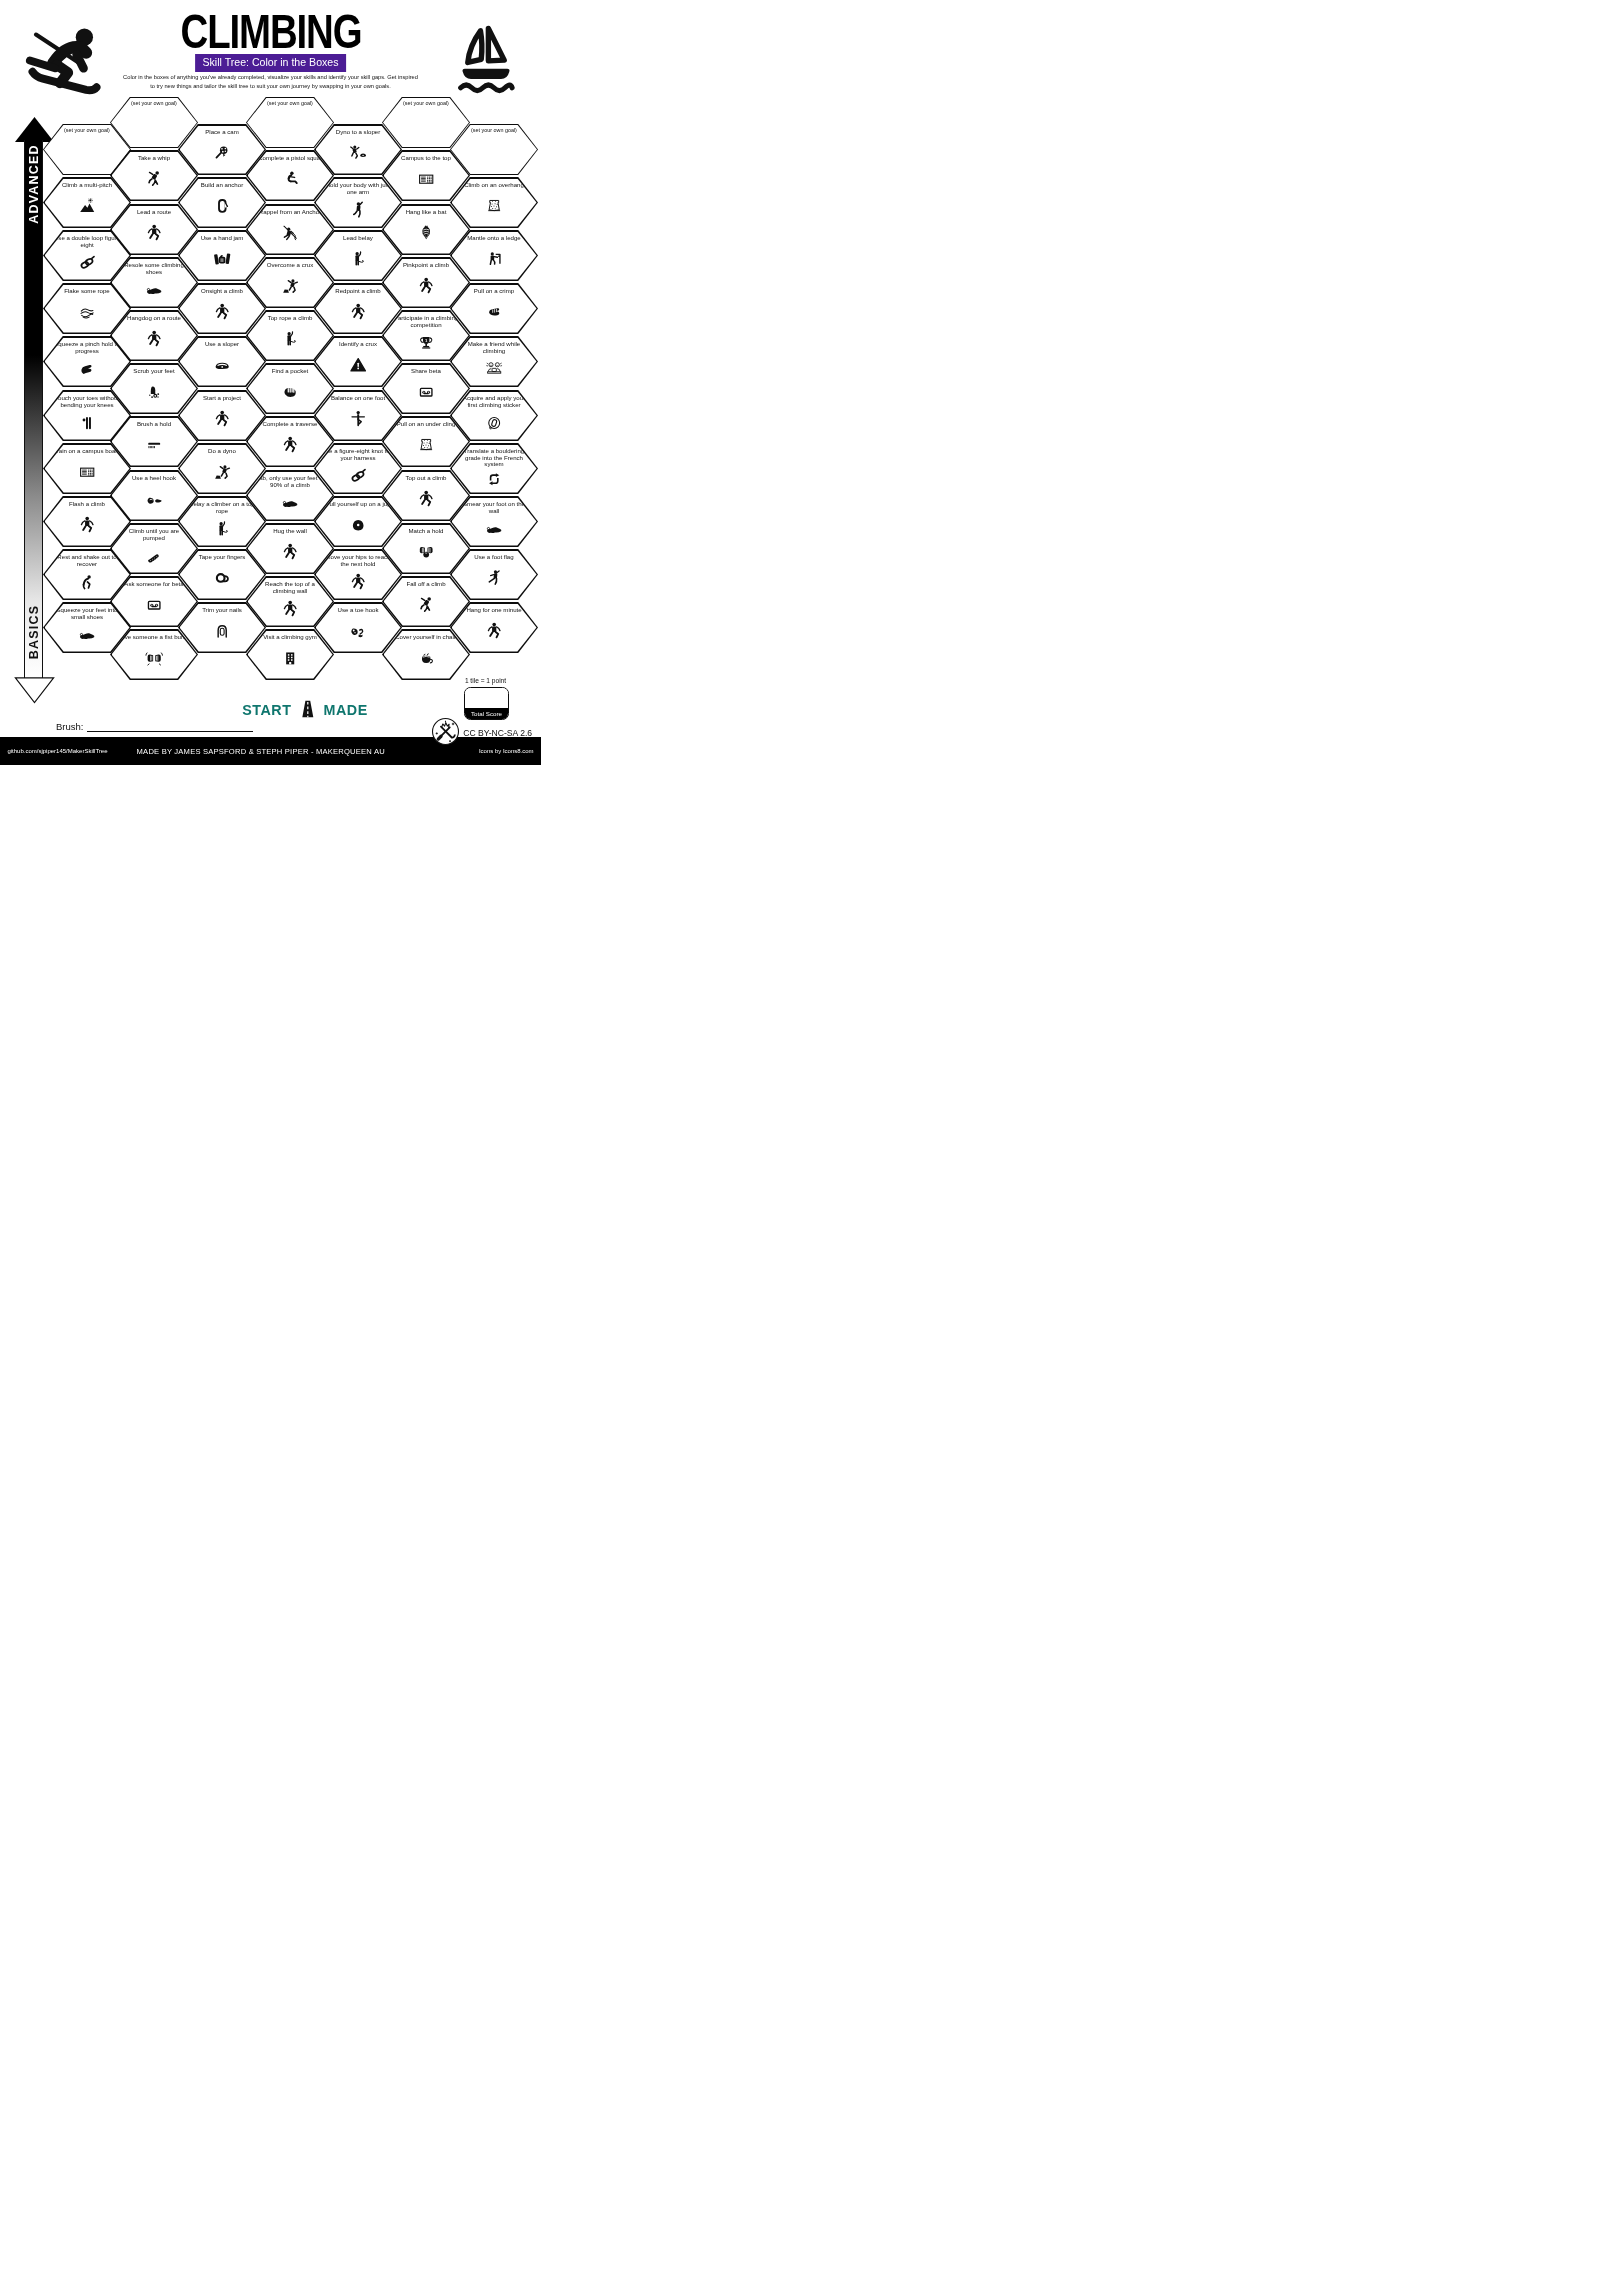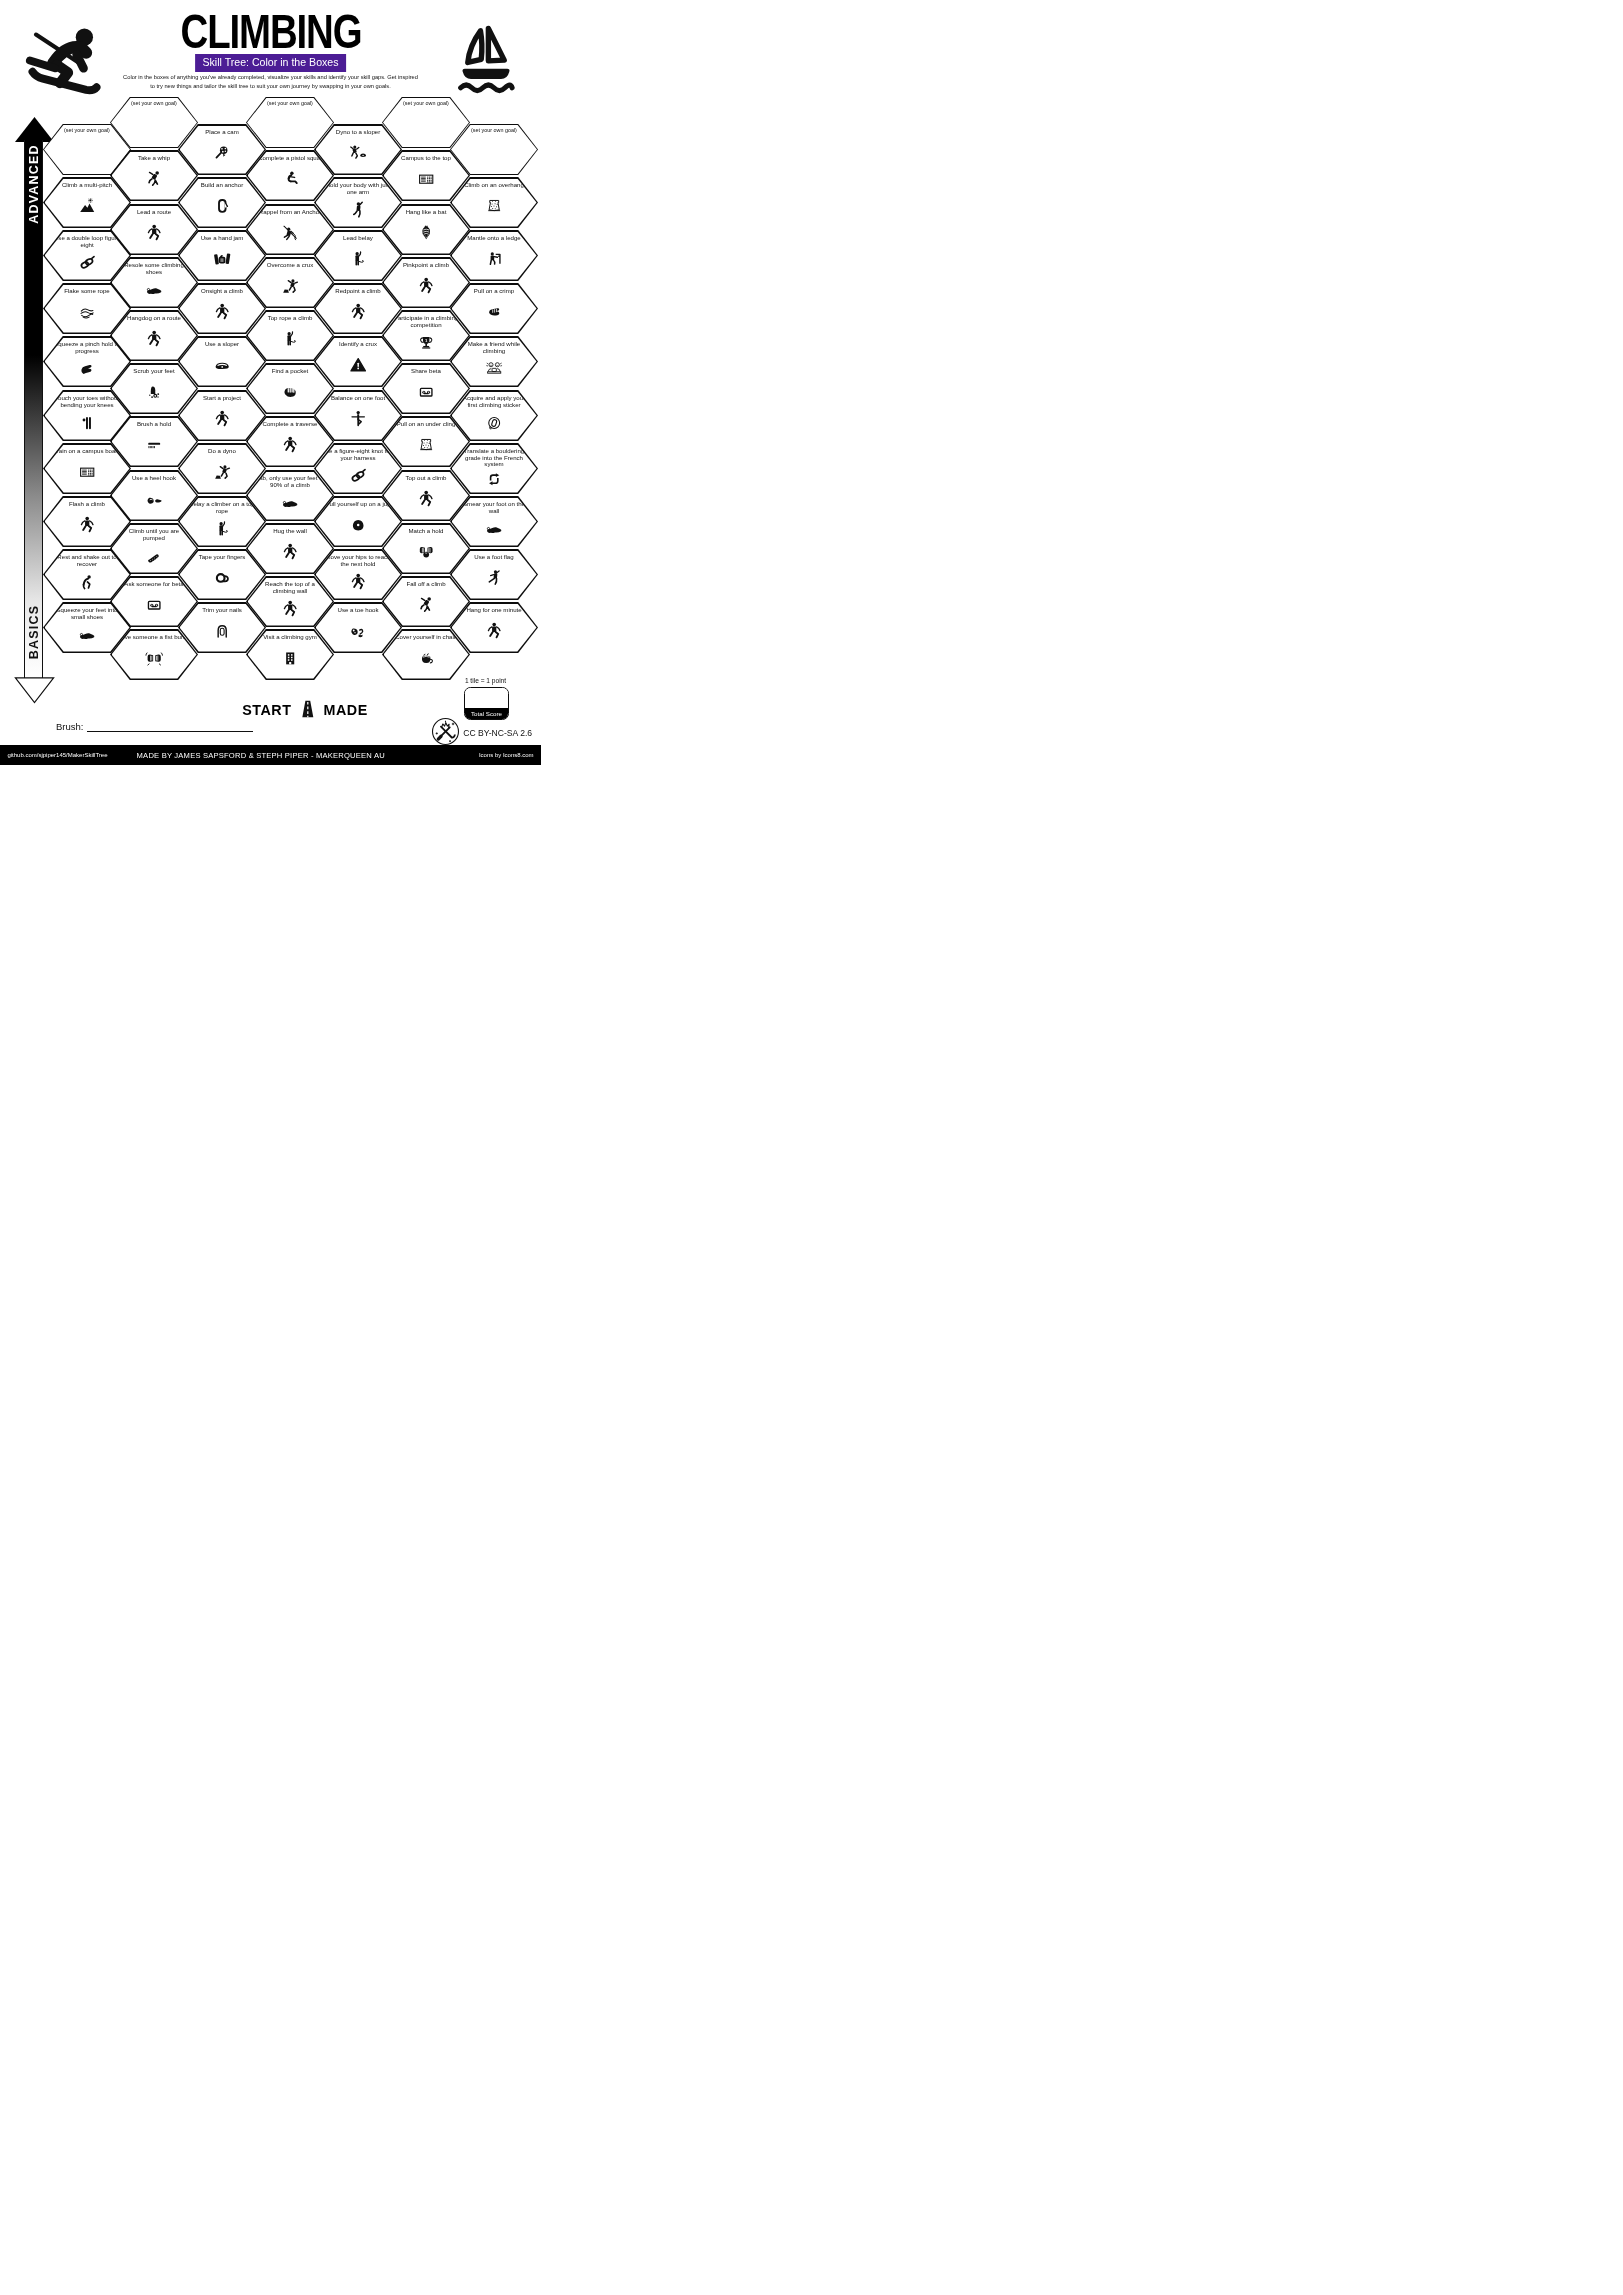--- a/index.html
+++ b/index.html
@@ -29,31 +29,31 @@
   .hex-border{position:absolute;inset:0;background:#0d0d0d;
      clip-path:polygon(0% 50%,22.5% 0%,77.5% 0%,100% 50%,77.5% 100%,22.5% 100%);}
   .hex-inner{position:absolute;inset:1.5px;background:#fff;display:flex;flex-direction:column;align-items:center;
      clip-path:polygon(0% 50%,22.5% 0%,77.5% 0%,100% 50%,77.5% 100%,22.5% 100%);}
   .hex.goal .hex-inner{inset:1px;}
   .hex-label{margin-top:3.2px;font-size:6.1px;line-height:1.13;text-align:center;width:86%;}
   .hex.goal .hex-label{font-size:5.4px;margin-top:2.3px;}
   .hex-icon{flex:1;display:flex;align-items:center;justify-content:center;padding-bottom:1.9px;}
   
   .start{position:absolute;left:305px;top:697px;transform:translateX(-50%);display:flex;align-items:center;gap:5.6px;}
-  .start-word{font-size:14.3px;font-weight:bold;letter-spacing:0.5px;color:#000000;}
+  .start-word{font-size:14.3px;font-weight:bold;letter-spacing:0.5px;color:#0f766e;}
   .namefield{position:absolute;left:56px;top:721px;font-size:9.5px;display:flex;align-items:flex-end;}
   .nameline{display:inline-block;width:166px;border-bottom:0.9px solid #111;height:9.3px;margin-left:3.7px;}
   .score-note{position:absolute;left:451px;top:677px;width:69px;text-align:center;font-size:6.6px;}
   .score-box{position:absolute;left:464px;top:687px;width:43px;height:31px;border:1.4px solid #0d0d0d;
              border-radius:6.5px;overflow:hidden;display:flex;flex-direction:column;background:#fff;z-index:3;}
   .score-input{flex:1;background:#fff;}
   .score-label{height:10.6px;background:#000;color:#fff;font-size:6.2px;display:flex;align-items:center;justify-content:center;}
   .license{position:absolute;left:431px;top:717px;display:flex;align-items:center;gap:3.2px;z-index:6;}
   .cc{font-size:8.6px;white-space:nowrap;}
-  .footer{position:absolute;left:0;right:0;bottom:0;height:20px;background:#000;color:#fff;display:flex;
+  .footer{position:absolute;left:0;right:0;bottom:0;height:28px;background:#000;color:#fff;display:flex;
           align-items:center;justify-content:space-between;padding:0 7.4px;box-sizing:border-box;z-index:4;}
   .footer-side{font-size:6px;}
   .footer-center{font-size:7.6px;letter-spacing:0.2px;margin-right:65px;}
 </style>
 </head>
 <body>
 
 <div class="page">
 
   <div class="hdr-ski">

